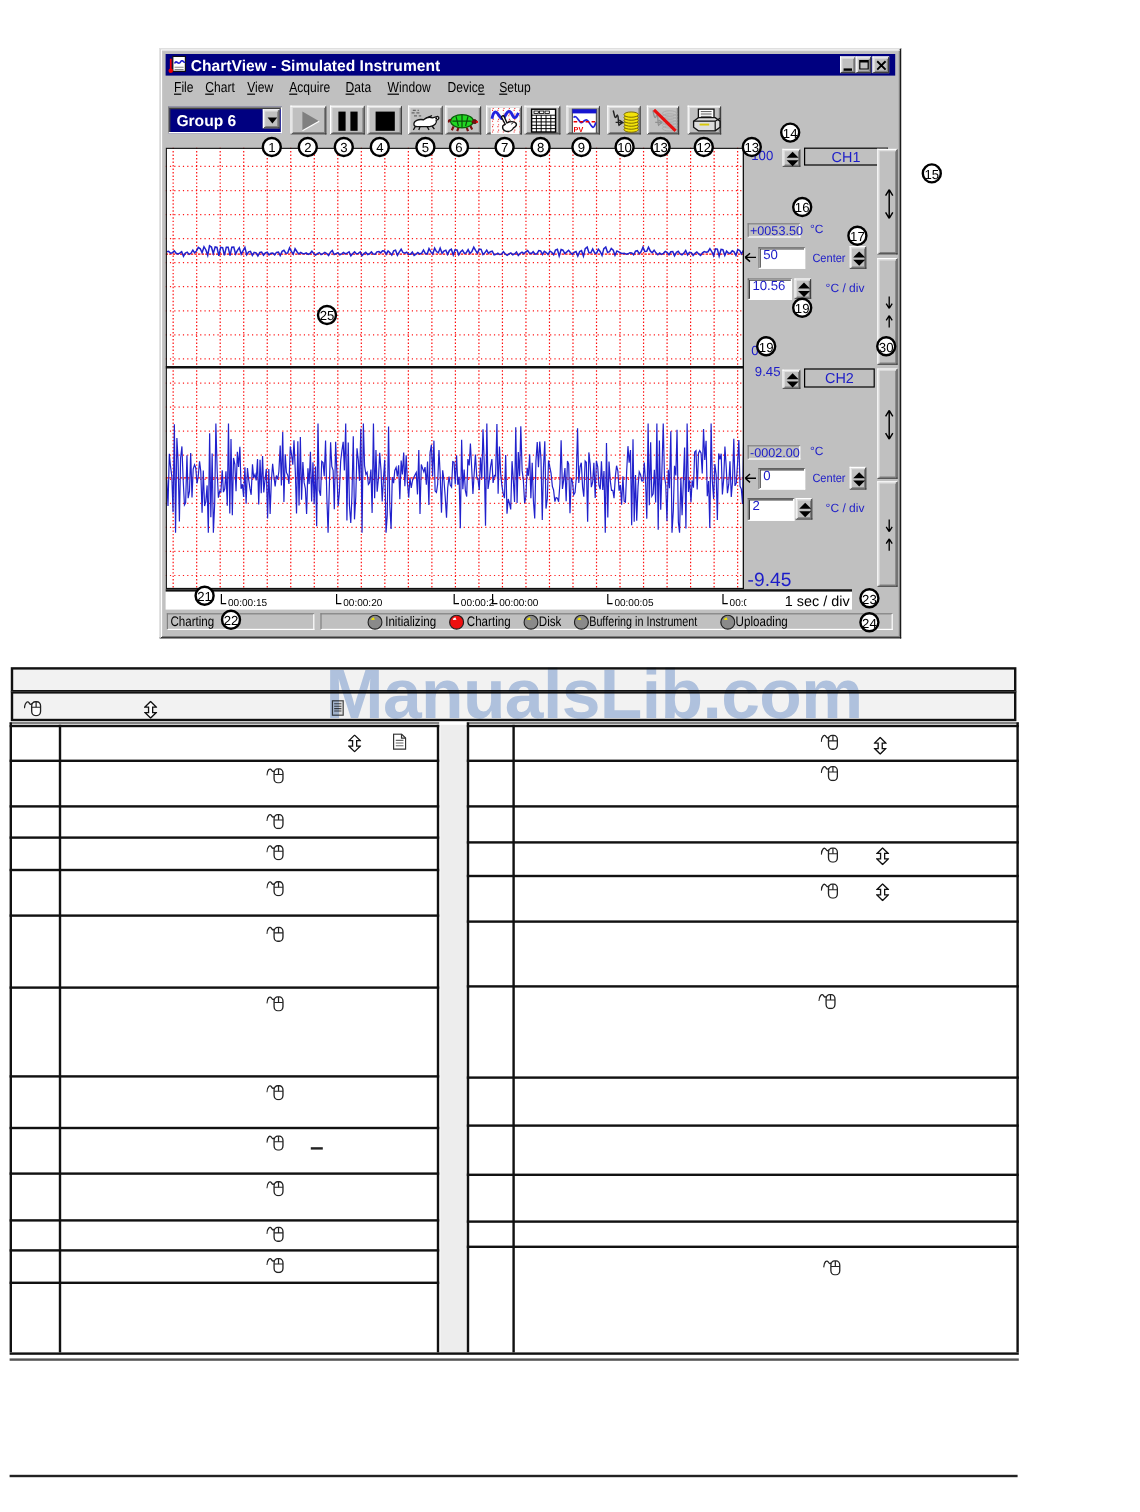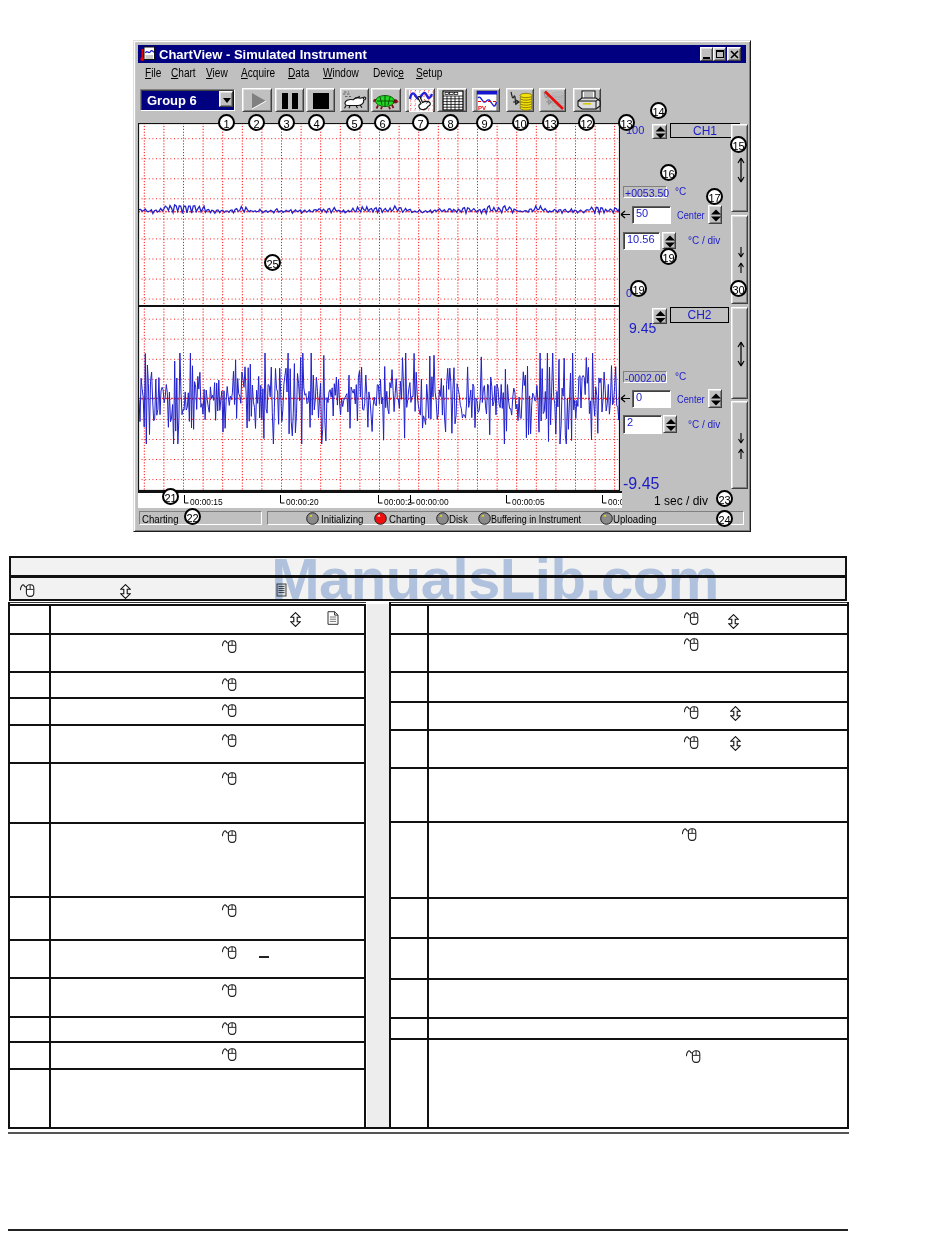--- a/index.html
+++ b/index.html
@@ -190,21 +190,21 @@
     <line x1="0" y1="316.5" x2="482" y2="316.5" stroke="#f00" stroke-width="1" stroke-dasharray="1 2.6" opacity="0.9"></line>
     <line x1="0" y1="336.5" x2="482" y2="336.5" stroke="#f00" stroke-width="1" stroke-dasharray="1 2.6" opacity="0.9"></line>
     <line x1="0" y1="356.6" x2="482" y2="356.6" stroke="#f00" stroke-width="1" stroke-dasharray="1 2.6" opacity="0.9"></line>
 <line x1="0" y1="88.8" x2="482" y2="88.8" stroke="#f00" stroke-width="1" stroke-dasharray="2 1"></line>
 <line x1="0" y1="275.3" x2="482" y2="275.3" stroke="#f00" stroke-width="1" stroke-dasharray="2 1"></line>
 <polyline points="1.0,86.7 2.5,86.4 4.1,88.0 5.6,87.6 7.2,86.0 8.8,88.1 10.3,88.6 11.8,88.0 13.4,86.7 14.9,90.5 16.5,87.8 18.0,87.1 19.6,89.0 21.1,88.1 22.7,85.4 24.2,87.7 25.8,86.1 27.3,83.2 28.9,84.3 30.4,87.6 32.0,82.6 33.5,85.1 35.1,89.7 36.6,81.8 38.2,82.9 39.7,88.3 41.3,82.8 42.8,83.2 44.4,90.3 45.9,83.1 47.5,83.4 49.0,89.8 50.6,83.0 52.1,83.0 53.7,90.0 55.2,83.0 56.8,82.8 58.3,88.6 59.9,85.6 61.4,83.4 63.0,88.8 64.5,86.1 66.1,83.2 67.6,89.3 69.2,86.9 70.7,86.5 72.3,89.8 73.8,87.3 75.4,87.8 76.9,90.3 78.5,87.3 80.0,87.0 81.6,89.7 83.1,87.8 84.7,87.2 86.2,89.4 87.8,88.0 89.3,87.9 90.9,89.4 92.4,87.3 94.0,87.0 95.5,89.9 97.1,86.5 98.6,85.6 100.2,88.0 101.7,87.8 103.3,83.5 104.8,86.5 106.4,88.8 107.9,84.3 109.5,86.8 111.0,88.7 112.6,87.4 114.1,88.2 115.7,88.5 117.2,87.8 118.8,88.9 120.3,88.3 121.9,86.3 123.4,88.3 125.0,89.6 126.5,88.3 128.1,87.5 129.6,89.2 131.2,88.4 132.7,87.3 134.3,88.3 135.8,89.9 137.4,87.1 138.9,85.8 140.5,89.1 142.0,88.3 143.6,87.5 145.1,89.4 146.7,88.5 148.2,87.3 149.8,88.5 151.3,87.9 152.9,86.8 154.4,90.2 156.0,88.2 157.5,86.8 159.1,88.6 160.6,88.2 162.2,86.9 163.7,90.1 165.3,88.3 166.8,87.2 168.4,89.1 169.9,88.5 171.5,86.9 173.0,88.7 174.6,88.8 176.1,86.9 177.7,86.7 179.2,87.8 180.8,86.0 182.3,86.1 183.9,88.8 185.4,86.2 187.0,87.6 188.5,89.5 190.1,86.1 191.6,85.5 193.2,89.7 194.7,87.1 196.3,84.6 197.8,87.4 199.4,88.0 200.9,87.2 202.5,88.9 204.0,88.8 205.6,87.1 207.1,89.8 208.7,88.8 210.2,87.4 211.8,88.7 213.3,88.1 214.9,85.3 216.4,88.1 218.0,88.7 219.5,84.1 221.1,86.9 222.6,88.7 224.2,83.8 225.7,86.6 227.3,87.6 228.8,83.7 230.4,88.0 231.9,86.3 233.5,85.5 235.0,89.0 236.6,85.6 238.1,84.7 239.7,89.5 241.2,85.1 242.8,85.3 244.3,89.4 245.9,86.8 247.4,85.4 249.0,88.2 250.5,87.7 252.1,85.0 253.6,88.2 255.2,86.6 256.8,82.9 258.3,85.6 259.8,88.0 261.4,84.6 262.9,84.8 264.5,89.1 266.0,87.7 267.6,85.4 269.1,88.1 270.7,86.8 272.2,86.3 273.8,89.4 275.3,88.9 276.9,87.9 278.4,89.1 280.0,88.8 281.5,86.8 283.1,88.7 284.6,89.7 286.2,88.5 287.7,87.8 289.3,89.3 290.8,88.6 292.4,87.0 293.9,89.9 295.5,88.1 297.0,87.1 298.6,88.4 300.1,86.8 301.7,85.8 303.2,87.9 304.8,88.3 306.3,86.7 307.9,88.8 309.4,88.5 311.0,85.8 312.5,86.1 314.1,89.0 315.6,86.4 317.2,87.5 318.7,89.1 320.3,86.2 321.8,87.2 323.4,89.3 324.9,85.3 326.5,84.7 328.0,90.3 329.6,84.9 331.1,85.5 332.7,88.4 334.2,87.1 335.8,85.6 337.3,87.4 338.9,89.0 340.4,87.3 342.0,86.6 343.5,90.4 345.1,86.7 346.6,85.9 348.2,90.5 349.7,84.2 351.3,82.9 352.8,87.6 354.4,87.7 355.9,84.5 357.5,87.7 359.0,88.3 360.6,84.7 362.1,86.6 363.7,89.8 365.2,84.2 366.8,82.9 368.3,87.4 369.9,86.8 371.4,84.0 373.0,85.5 374.5,89.7 376.1,86.1 377.6,86.9 379.2,87.8 380.7,88.3 382.3,88.0 383.8,88.8 385.4,88.5 386.9,87.6 388.5,87.8 390.0,89.3 391.6,86.3 393.1,85.9 394.7,88.4 396.2,86.8 397.8,83.0 399.3,86.5 400.9,86.4 402.4,83.0 404.0,86.3 405.5,87.6 407.1,85.5 408.6,87.7 410.2,89.3 411.7,87.8 413.3,89.0 414.8,88.1 416.4,86.5 417.9,87.2 419.5,89.3 421.0,86.8 422.6,86.6 424.1,90.2 425.7,87.3 427.2,86.4 428.8,88.6 430.3,89.3 431.9,88.0 433.4,85.8 435.0,89.4 436.5,87.2 438.1,87.5 439.6,89.9 441.2,88.1 442.7,87.0 444.3,88.6 445.8,89.9 447.4,87.7 448.9,86.7 450.5,87.1 452.0,86.8 453.6,84.2 455.1,86.6 456.7,90.1 458.2,84.3 459.8,84.6 461.3,90.4 462.9,84.8 464.4,85.1 466.0,89.9 467.5,86.3 469.1,87.8 470.6,88.1 472.2,86.0 473.7,86.9 475.3,89.8 476.8,84.9 478.4,85.7 479.9,88.6 481.5,85.6" fill="none" stroke="#2121cc" stroke-width="1.25"></polyline>
 <polyline points="1.0,276.6 2.0,298.6 3.1,255.2 4.1,265.7 5.2,274.0 6.2,303.9 7.3,230.5 8.3,320.9 9.4,242.0 10.4,260.6 11.5,311.5 12.5,258.7 13.6,249.0 14.6,276.0 15.7,297.8 16.7,296.1 17.8,256.3 18.8,292.2 19.9,286.3 20.9,254.6 22.0,291.6 23.0,267.9 24.1,264.3 25.1,266.8 26.2,279.8 27.2,273.9 28.3,261.5 29.3,269.7 30.4,304.3 31.4,269.1 32.5,298.7 33.5,295.0 34.6,281.5 35.6,321.0 36.7,238.0 37.7,308.1 38.8,255.0 39.8,321.0 40.9,296.6 41.9,230.0 43.0,270.2 44.0,291.7 45.1,286.2 46.1,286.9 47.2,268.9 48.2,287.1 49.3,284.3 50.3,269.8 51.4,298.4 52.4,230.0 53.5,305.0 54.5,242.8 55.6,306.3 56.6,258.6 57.7,264.0 58.7,286.4 59.8,253.4 60.8,266.1 61.9,249.3 62.9,284.3 64.0,280.5 65.0,291.2 66.1,266.3 67.1,296.7 68.2,267.1 69.2,276.4 70.3,284.2 71.3,289.3 72.4,263.9 73.4,275.2 74.5,272.3 75.5,277.4 76.6,259.6 77.6,297.3 78.7,260.1 79.7,288.0 80.8,257.1 81.8,287.4 82.9,276.4 83.9,267.9 85.0,309.1 86.0,267.8 87.1,305.3 88.1,278.4 89.2,263.5 90.2,273.5 91.3,282.4 92.3,273.2 93.4,276.5 94.4,269.9 95.5,248.3 96.5,281.5 97.6,237.1 98.6,295.4 99.7,255.5 100.7,270.7 101.8,273.0 102.8,280.3 103.9,249.0 104.9,255.3 106.0,264.3 107.0,243.8 108.1,270.0 109.1,305.0 110.2,244.7 111.2,298.3 112.3,241.1 113.3,293.4 114.4,262.0 115.4,278.8 116.5,284.4 117.5,305.4 118.6,267.3 119.6,280.4 120.7,253.4 121.7,295.0 122.8,262.3 123.8,297.1 124.9,265.7 125.9,315.5 127.0,230.0 128.0,285.7 129.1,290.2 130.1,261.5 131.2,262.5 132.2,273.8 133.3,244.1 134.3,289.5 135.4,321.0 136.4,284.2 137.5,245.5 138.5,265.6 139.6,269.0 140.6,301.3 141.7,245.2 142.7,269.6 143.8,298.6 144.8,287.2 145.9,261.2 146.9,252.7 148.0,245.2 149.0,269.0 150.1,230.0 151.1,310.8 152.2,245.7 153.2,298.2 154.3,312.9 155.3,289.9 156.4,240.6 157.4,309.8 158.5,290.7 159.5,250.5 160.6,260.6 161.6,277.7 162.7,234.4 163.7,321.0 164.8,230.0 165.8,265.0 166.9,272.2 167.9,270.6 169.0,280.7 170.0,279.3 171.1,268.3 172.1,304.4 173.2,230.0 174.2,292.1 175.3,252.0 176.3,286.8 177.4,275.5 178.4,254.3 179.5,268.6 180.5,294.9 181.6,275.1 182.6,260.2 183.7,321.0 184.7,306.5 185.8,232.4 186.8,297.5 187.9,317.9 188.9,274.6 190.0,279.6 191.0,269.1 192.1,266.6 193.1,274.1 194.2,264.8 195.2,293.0 196.3,260.7 197.3,272.3 198.4,254.1 199.4,282.1 200.5,256.4 201.5,278.9 202.6,291.7 203.6,275.0 204.7,283.6 205.7,277.7 206.8,274.9 207.8,272.9 208.9,270.7 209.9,289.0 211.0,252.1 212.0,305.3 213.1,264.0 214.1,267.3 215.2,270.2 216.2,266.2 217.3,280.9 218.3,261.6 219.4,297.9 220.4,254.2 221.5,247.7 222.5,274.1 223.6,244.2 224.6,286.1 225.7,287.3 226.7,280.4 227.8,252.0 228.8,271.8 229.9,304.2 230.9,268.9 232.0,277.4 233.0,291.0 234.1,308.5 235.1,283.4 236.2,274.1 237.2,281.2 238.3,282.9 239.3,261.7 240.4,262.1 241.4,280.8 242.5,256.4 243.5,281.0 244.6,274.4 245.6,317.2 246.7,243.5 247.7,284.7 248.8,268.3 249.8,285.8 250.9,290.8 251.9,259.6 253.0,264.9 254.0,246.6 255.1,267.4 256.1,288.7 257.2,270.7 258.2,255.7 259.3,274.6 260.3,275.8 261.4,285.4 262.4,258.3 263.5,275.9 264.5,234.7 265.6,264.8 266.6,315.1 267.7,230.0 268.7,284.4 269.8,276.5 270.8,265.8 271.9,259.6 272.9,279.4 274.0,273.2 275.0,273.7 276.1,230.4 277.1,288.4 278.2,249.2 279.2,271.5 280.3,281.9 281.3,288.1 282.4,292.1 283.4,256.2 284.5,305.1 285.5,292.8 286.6,296.6 287.6,301.5 288.7,261.3 289.7,275.9 290.8,295.3 291.8,233.1 292.9,296.1 293.9,253.7 295.0,273.9 296.0,232.2 297.1,269.2 298.1,276.7 299.2,296.2 300.2,291.2 301.3,266.9 302.3,273.5 303.4,255.5 304.4,292.1 305.5,262.6 306.5,294.1 307.6,309.0 308.6,261.3 309.7,245.4 310.7,266.4 311.8,245.0 312.8,259.3 313.9,310.3 314.9,266.6 316.0,244.7 317.0,300.8 318.1,292.4 319.1,260.7 320.2,266.2 321.2,271.3 322.3,282.3 323.3,285.3 324.4,295.0 325.4,291.6 326.5,292.1 327.5,295.1 328.6,280.1 329.6,243.9 330.7,284.4 331.7,277.3 332.8,267.1 333.8,294.6 334.9,261.1 335.9,263.8 337.0,304.6 338.0,275.3 339.1,278.7 340.1,289.4 341.2,287.5 342.2,276.0 343.3,233.9 344.3,279.5 345.4,265.8 346.4,262.6 347.5,282.9 348.5,291.0 349.6,261.2 350.6,262.3 351.7,311.7 352.7,254.0 353.8,263.8 354.8,283.0 355.9,278.6 356.9,262.7 358.0,291.9 359.0,261.0 360.1,266.0 361.1,281.2 362.2,284.7 363.2,261.4 364.3,285.4 365.3,269.6 366.4,321.0 367.4,246.2 368.5,308.2 369.5,261.6 370.6,278.0 371.6,285.7 372.7,285.7 373.7,292.1 374.8,274.0 375.8,265.1 376.9,269.5 377.9,286.0 379.0,281.1 380.0,297.6 381.1,274.0 382.1,294.7 383.2,295.4 384.2,270.3 385.3,248.8 386.3,262.5 387.4,252.0 388.4,314.8 389.5,243.1 390.5,311.7 391.6,272.9 392.6,310.9 393.7,282.1 394.7,270.2 395.8,272.6 396.8,277.7 397.9,277.7 398.9,262.4 400.0,279.1 401.0,309.2 402.1,230.0 403.1,298.0 404.2,245.6 405.2,290.5 406.3,288.6 407.3,268.5 408.4,295.7 409.4,230.0 410.5,318.5 411.5,244.0 412.6,301.8 413.6,269.2 414.7,230.0 415.7,273.6 416.8,281.0 417.8,311.1 418.9,268.4 419.9,283.9 421.0,236.4 422.0,321.0 423.1,302.6 424.1,265.2 425.2,273.2 426.2,235.2 427.3,312.2 428.3,321.0 429.4,275.4 430.4,306.3 431.5,276.6 432.5,250.0 433.6,317.5 434.6,230.0 435.7,286.9 436.7,277.3 437.8,295.5 438.8,277.2 439.9,283.4 440.9,253.7 442.0,252.6 443.0,285.0 444.1,254.6 445.1,252.5 446.2,254.5 447.2,271.6 448.3,234.5 449.3,260.3 450.4,244.4 451.4,290.6 452.5,277.9 453.5,317.0 454.6,230.0 455.6,277.8 456.7,292.9 457.7,263.7 458.8,272.6 459.8,310.3 460.9,254.9 461.9,259.9 463.0,255.1 464.0,289.0 465.1,275.5 466.1,249.1 467.2,266.6 468.2,288.0 469.3,280.5 470.3,261.4 471.4,291.2 472.4,278.9 473.5,242.6 474.5,281.9 475.6,279.4 476.6,263.7 477.7,243.7 478.7,282.2 479.8,284.6 480.8,297.0 481.9,231.3" fill="none" stroke="#2121cc" stroke-width="1"></polyline>
 <line x1="0" y1="183" x2="482" y2="183" stroke="#111" stroke-width="2"></line>
 <rect x="0.5" y="0.5" width="481" height="367" fill="none" stroke="#111" stroke-width="1.2"></rect>
 </svg>
-<div class="abs" style="left:138px;top:491px;width:484px;height:17px;background:#fff;overflow:hidden;border-top:2px solid #111"><svg width="484" height="15" viewBox="0 0 484 15">
+<div class="abs" style="left:138px;top:491px;width:572px;height:17px;background:#fff;overflow:hidden;border-top:2px solid #111"><svg width="484" height="15" viewBox="0 0 484 15">
       <g stroke="#000" stroke-width="1" fill="none">
         <path d="M46.5,2 v8 h4"></path>
         <path d="M142.5,2 v8 h4"></path>
         <path d="M240.5,2 v8 h4"></path>
         <path d="M272.5,2 v8 h4"></path>
         <path d="M368.5,2 v8 h4"></path>
         <path d="M464.5,2 v8 h4"></path>
       </g>
       <g font-size="8.4" fill="#000" font-family="Liberation Sans">
         <text x="52" y="12">00:00:15</text>
@@ -240,21 +240,21 @@
       <polygon points="7.0,3.5 2.0,8.5 12.0,8.5" fill="#000"></polygon>
       <polygon points="7.0,15.5 2.0,10.5 12.0,10.5" fill="#000"></polygon>
     </svg></div>
 <div class="abs inp" style="left:623px;top:232px;width:37px;height:18px">10.56</div>
 <div class="abs raised" style="left:662px;top:232px;width:14px;height:17px"><svg width="14" height="17" viewBox="0 0 14 17">
       <polygon points="7.0,2.5 2.0,7.5 12.0,7.5" fill="#000"></polygon>
       <polygon points="7.0,14.5 2.0,9.5 12.0,9.5" fill="#000"></polygon>
     </svg></div>
 <div class="abs" style="left:688px;top:235px;font-size:10px;color:#1c1cc8">°C / div</div>
 <div class="abs" style="left:626px;top:287px;font-size:11px;color:#1c1cc8">0</div>
-<div class="abs" style="left:629px;top:320px;font-size:14px;color:#1c1cc8">9.45</div>
+<div class="abs" style="left:629px;top:304px;font-size:11px;color:#1c1cc8">9.45</div>
 <div class="abs raised" style="left:652px;top:308px;width:15px;height:16px"><svg width="15" height="16" viewBox="0 0 15 16">
       <polygon points="7.5,2.0 2.5,7.0 12.5,7.0" fill="#000"></polygon>
       <polygon points="7.5,14.0 2.5,9.0 12.5,9.0" fill="#000"></polygon>
     </svg></div>
 <div class="abs" style="left:670px;top:307px;width:59px;height:16px;border:1.5px solid #000;background:#c0c0c0;text-align:center;font-size:12px;color:#1c1cc8">CH2</div>
 <div class="abs raised" style="left:731px;top:307px;width:17px;height:92px"></div>
 <svg class="abs" style="left:736px;top:340px" width="10" height="28">
     <path d="M5,2 V26 M5,2 L2,7 M5,2 L8,7 M5,26 L2,21 M5,26 L8,21" stroke="#000" stroke-width="1.2" fill="none"></path>
   </svg>
 <div class="abs raised" style="left:731px;top:401px;width:17px;height:88px"></div>
@@ -315,21 +315,21 @@
 <div class="co" style="left:346px;top:114px">5</div>
 <div class="co" style="left:374px;top:114px">6</div>
 <div class="co" style="left:412px;top:114px">7</div>
 <div class="co" style="left:442px;top:114px">8</div>
 <div class="co" style="left:476px;top:114px">9</div>
 <div class="co" style="left:512px;top:114px">10</div>
 <div class="co" style="left:542px;top:114px">13</div>
 <div class="co" style="left:578px;top:114px">12</div>
 <div class="co" style="left:618px;top:114px">13</div>
 <div class="co" style="left:650px;top:102px">14</div>
-<div class="co" style="left:730px;top:136px">15</div>
+<div class="co" style="left:768px;top:136px">15</div>
 <div class="co" style="left:660px;top:164px">16</div>
 <div class="co" style="left:706px;top:188px">17</div>
 <div class="co" style="left:660px;top:248px">19</div>
 <div class="co" style="left:630px;top:280px">19</div>
 <div class="co" style="left:730px;top:280px">30</div>
 <div class="co" style="left:162px;top:488px">21</div>
 <div class="co" style="left:184px;top:508px">22</div>
 <div class="co" style="left:716px;top:490px">23</div>
 <div class="co" style="left:716px;top:510px">24</div>
 <div class="co" style="left:264px;top:254px">25</div>

